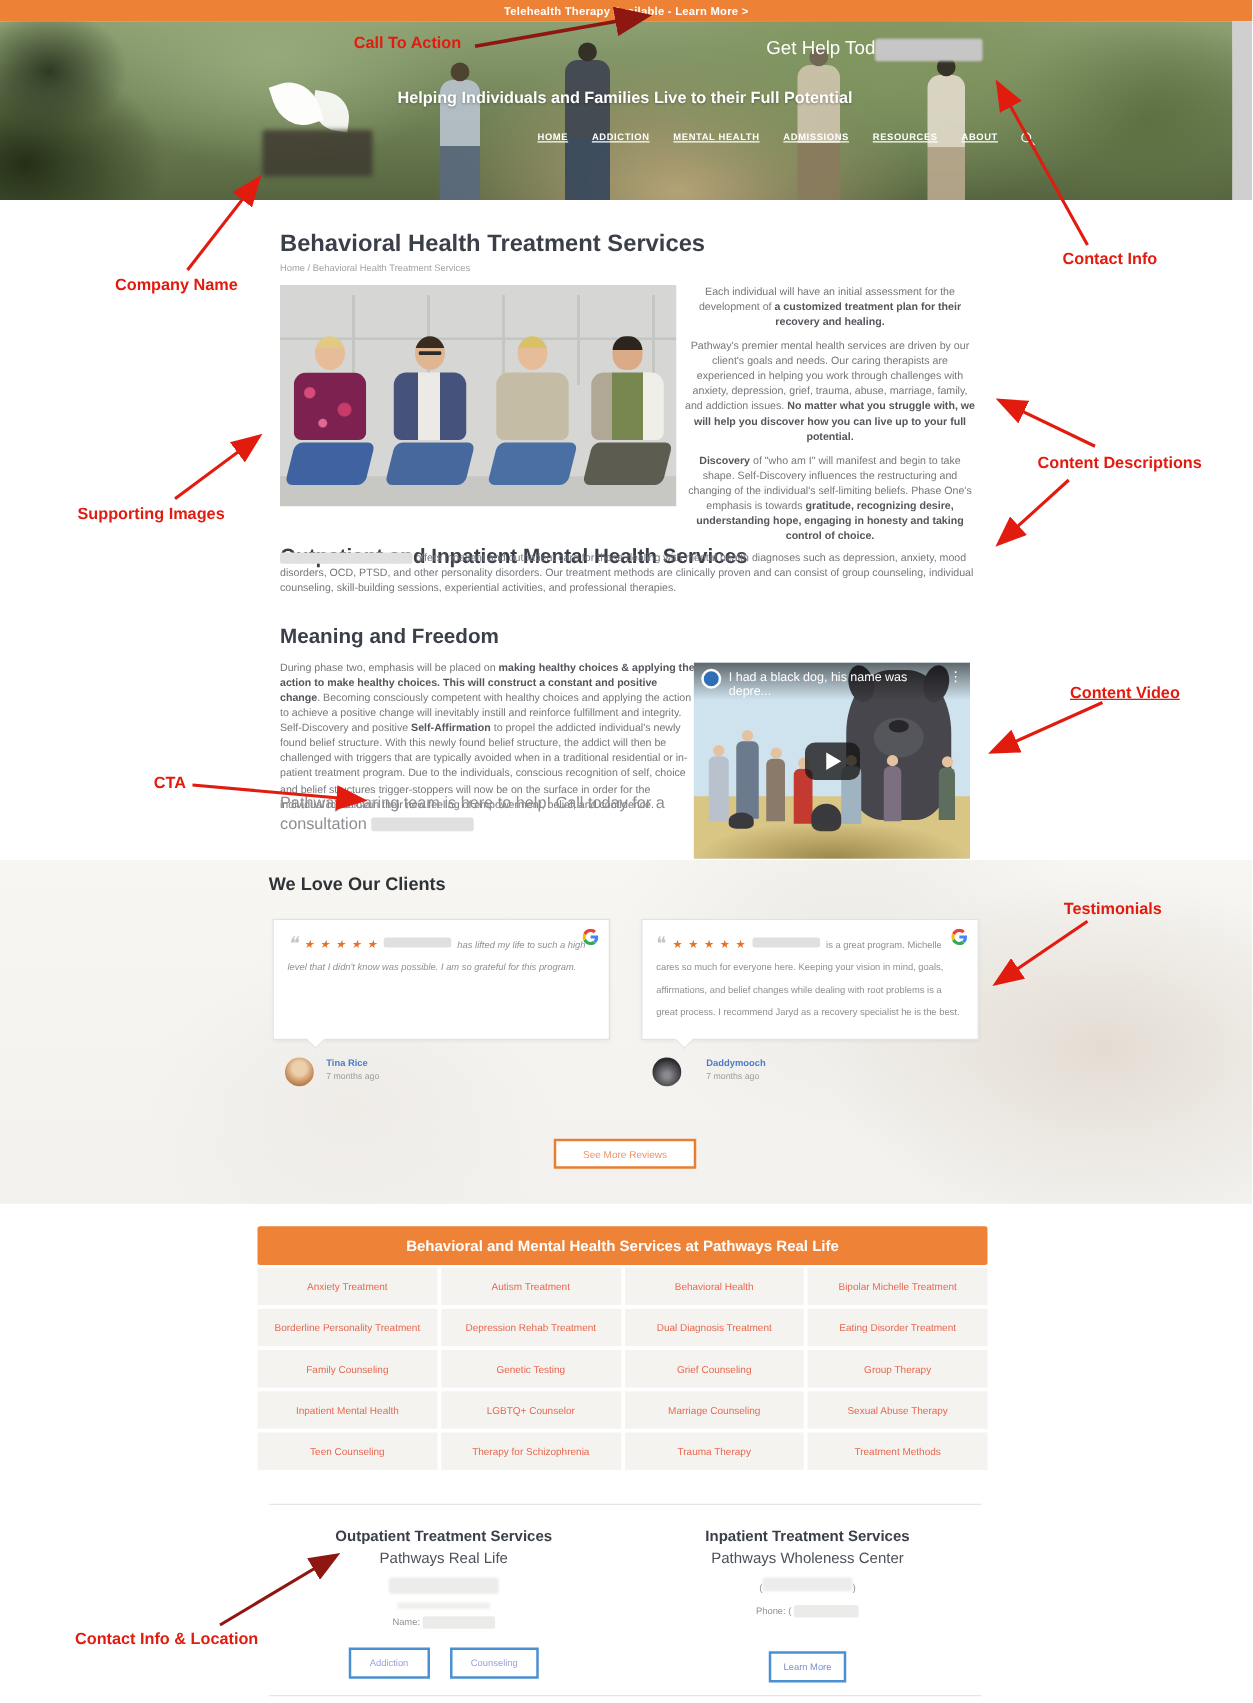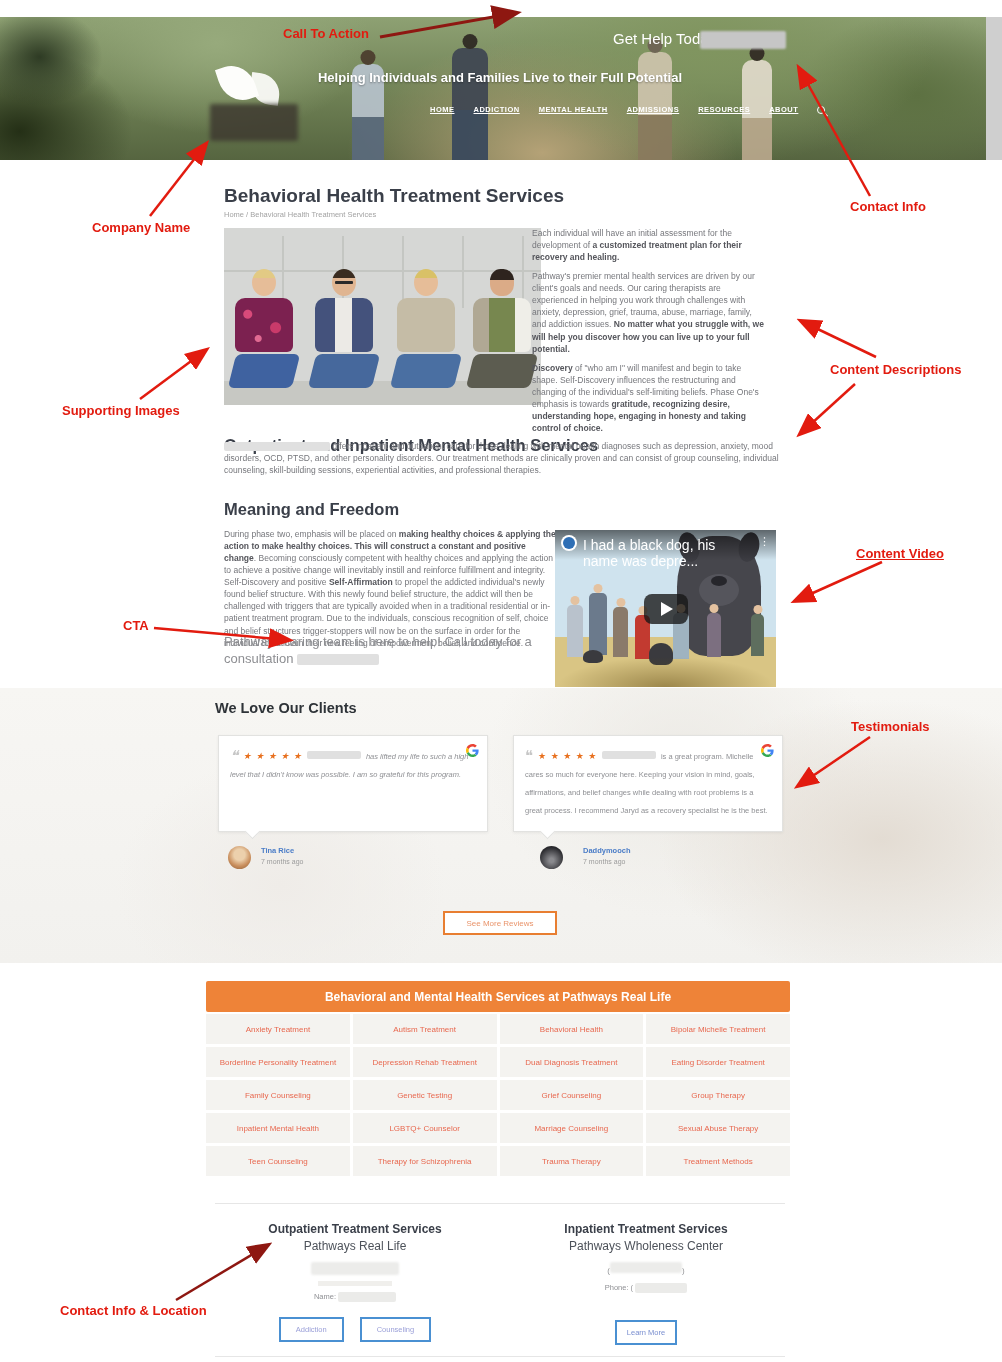--- a/index.html
+++ b/index.html
@@ -113,21 +113,21 @@
   .vp5 { left:118px; bottom:28px; width:16px; height:46px; background:#9fb3c0; }
   .vp6 { left:152px; bottom:30px; width:14px; height:44px; background:#7c6f80; }
   .vp7 { left:196px; bottom:31px; width:13px; height:42px; background:#5e6e5e; }
   .sdog { position:absolute; background:#3a3a3e; border-radius:50% 50% 30% 30%; }
   .sd1 { left:28px; bottom:24px; width:20px; height:13px; }
   .sd2 { left:94px; bottom:22px; width:24px; height:22px; }
   .vtitle { position:absolute; left:0; top:0; right:0; height:30px; padding:5px 6px;
             background:linear-gradient(180deg, rgba(0,0,0,.55), rgba(0,0,0,0)); display:flex; gap:6px; align-items:flex-start; }
   .who { width:16px; height:16px; border-radius:50%; background:#fff; position:relative; flex:none; cursor:pointer; }
   .who::after { content:""; position:absolute; left:2px; top:2px; width:12px; height:12px; border-radius:50%; background:#2f6fb5; }
-  .vtitle .vt { color:#fff; font-size:14px; flex:1; padding-top:2px; cursor:pointer; }
+  .vtitle .vt { color:#fff; font-size:10px; flex:1; padding-top:2px; cursor:pointer; }
   .kebab { color:#fff; font-size:11px; cursor:pointer; }
   .play { position:absolute; left:50%; top:50%; transform:translate(-50%,-50%); width:44px; height:30px;
           background:rgba(22,22,22,.78); border-radius:8px; cursor:pointer; }
   .play::after { content:""; position:absolute; left:17px; top:8px; border-style:solid;
                  border-width:7px 0 7px 12px; border-color:rgba(0,0,0,0) rgba(0,0,0,0) rgba(0,0,0,0) #fff; }
 
   
   .testi { position:absolute; left:0; top:688px; width:1002px; height:275px;
     background:
       radial-gradient(320px 200px at 88% 55%, #e3dcd3 0%, rgba(227,220,211,0) 70%),
@@ -182,20 +182,23 @@
 
   
   .ann { position:absolute; color:#E21B0F; font-weight:bold; font-size:13px; white-space:nowrap; }
   .arrows { position:absolute; left:0; top:0; pointer-events:none; }
 </style>
 </head>
 <body>
 
 <div id="page">
 
+  <div class="topbar">
+    <span>Telehealth Therapy Available - Learn More &gt;</span>
+  </div>
 
   <div class="hero">
     <div class="hiker hk1"></div>
     <div class="hiker hk2"></div>
     <div class="hiker hk3"></div>
     <div class="hiker hk4"></div>
   </div>
   <div class="hero-strip"></div>
   <div class="get-help">Get Help Today</div>
   <div class="redact hero-phone"></div>
@@ -236,21 +239,21 @@
         <div class="torso"></div>
         <div class="legs"></div>
       </div>
     <div class="pp pD">
         <div class="head"></div>
         <div class="torso"></div>
         <div class="legs"></div>
       </div>
   </div>
 
-  <div class="body-txt" style="left:532px; top:227px; width:232px;">
+  <div class="body-txt" style="left:548px; top:227px; width:232px;text-align:center;">
     <p><span>Each individual will have an initial assessment for the development of </span><strong>a customized treatment plan for their recovery and healing.</strong></p>
     <p><span>Pathway's premier mental health services are driven by our client's goals and needs. Our caring therapists are experienced in helping you work through challenges with anxiety, depression, grief, trauma, abuse, marriage, family, and addiction issues. </span><strong>No matter what you struggle with, we will help you discover how you can live up to your full potential.</strong></p>
     <p><strong>Discovery</strong><span> of "who am I" will manifest and begin to take shape. Self-Discovery influences the restructuring and changing of the individual's self-limiting beliefs. Phase One's emphasis is towards </span><strong>gratitude, recognizing desire, understanding hope, engaging in honesty and taking control of choice.</strong></p>
   </div>
 
   <div class="h2" style="left:224px; top:414px;margin-top:22px;">Outpatient and Inpatient Mental Health Services</div>
   <div class="body-txt" style="left:224px; top:440px; width:560px;">
     <p><span class="redact-inline" style="width:106px; height:9px;"></span><span> offers inpatient and outpatient care for those dealing with mental health diagnoses such as depression, anxiety, mood disorders, OCD, PTSD, and other personality disorders. Our treatment methods are clinically proven and can consist of group counseling, individual counseling, skill-building sessions, experiential activities, and professional therapies.</span></p>
   </div>
 
@@ -316,21 +319,21 @@
       </span>
     </div>
 
     <div class="who-row" style="left:228px;">
       <div class="av av1"></div>
       <div>
         <div class="rname">Tina Rice</div>
         <div class="rtime">7 months ago</div>
       </div>
     </div>
-    <div class="who-row" style="left:540px;gap:20px;">
+    <div class="who-row" style="left:522px;gap:20px;">
       <div class="av av2"></div>
       <div>
         <div class="rname">Daddymooch</div>
         <div class="rtime">7 months ago</div>
       </div>
     </div>
 
     <div class="see-more">See More Reviews</div>
   </div>
 

